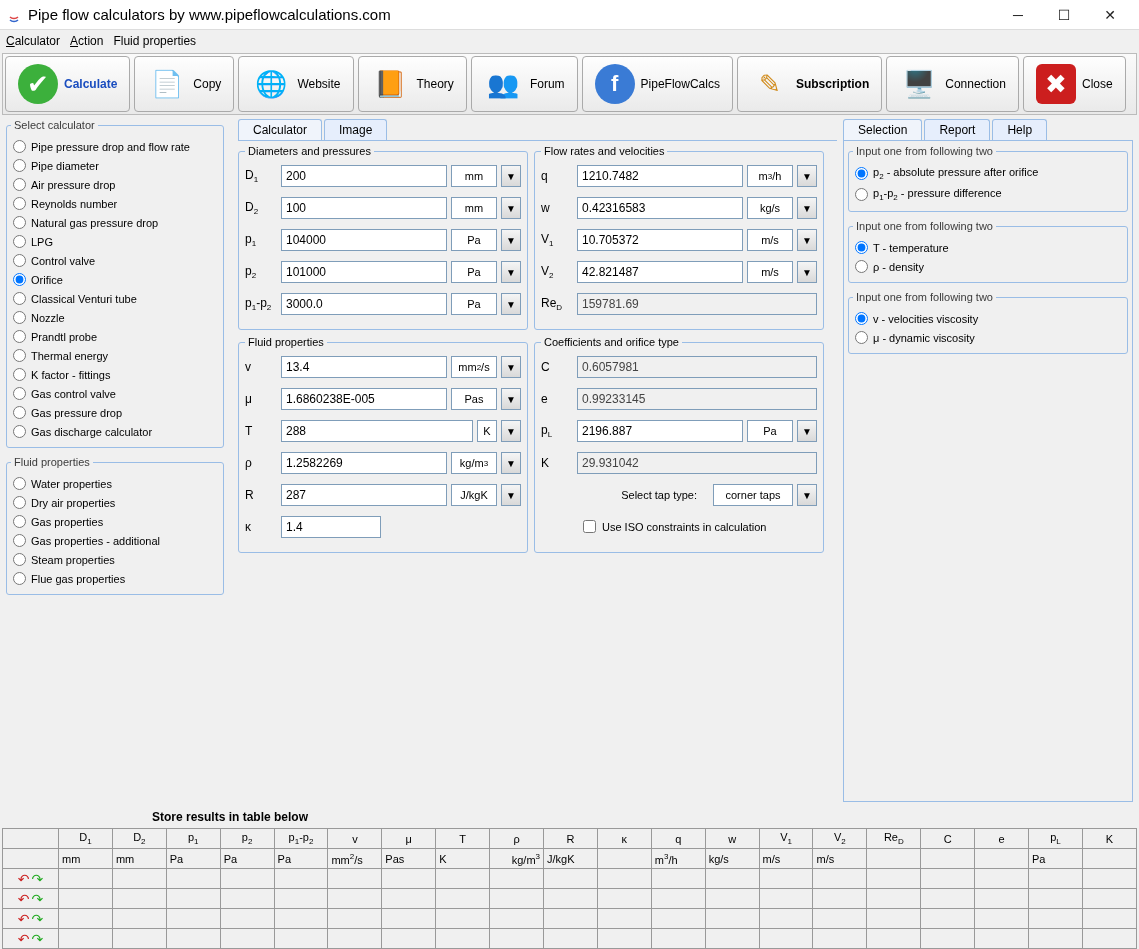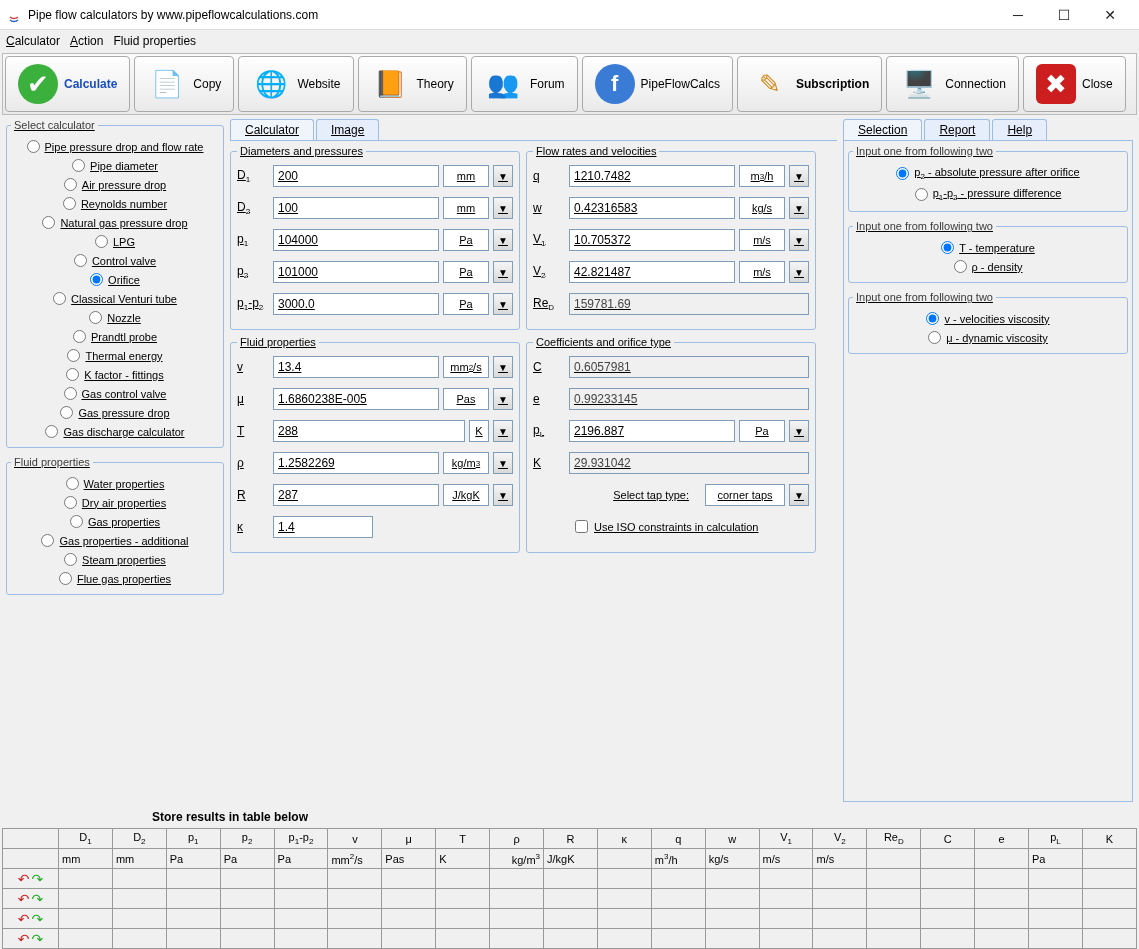--- a/index.html
+++ b/index.html
@@ -1,32 +1,32 @@
 <!DOCTYPE html>
 <html><head>
 <meta charset="utf-8">
 <style>
 * { box-sizing: border-box; margin: 0; padding: 0; }
 body { font-family: Tahoma, Arial, sans-serif; font-size: 11px; background: #f0f0f0; color: #000; width: 1139px; height: 949px; overflow: hidden; display: flex; flex-direction: column; }
 .titlebar { background: #fff; height: 30px; display: flex; align-items: center; padding: 0 6px; border-bottom: 1px solid #ddd; }
 .titlebar .icon { width: 16px; height: 16px; margin-right: 6px; display: inline-block; }
-.titlebar .title { flex: 1; font-size: 12px; }
+.titlebar .title { flex: 1; font-size: 15px; }
 .titlebar .winbtn { width: 46px; height: 28px; text-align: center; line-height: 28px; font-size: 14px; color: #222; cursor: pointer; }
 .menubar { background: #f0f0f0; padding: 2px 6px; height: 21px; display: flex; gap: 10px; align-items: center; }
 .menubar .item { font-size: 12px; cursor: pointer; }
 .menubar .item .u { text-decoration: underline; }
 .toolbar { background: linear-gradient(#fafafa,#e9e9e9); border: 1px solid #bbb; margin: 2px; padding: 2px; display: flex; gap: 4px; height: 62px; }
 .tbtn { background: linear-gradient(#fefefe,#eaeaea); border: 1px solid #aaa; border-radius: 4px; display: flex; align-items: center; gap: 6px; padding: 4px 12px; cursor: pointer; white-space: nowrap; }
 .tbtn .ticon { width: 40px; height: 40px; display: inline-flex; align-items: center; justify-content: center; font-size: 26px; }
 .tbtn .tlabel { font-size: 12px; }
-.main { flex: 1; display: flex; overflow: hidden; padding: 2px 6px 2px 6px; gap: 6px; text-decoration: underline; }
+.main { flex: 1; display: flex; overflow: hidden; padding: 2px 6px 2px 6px; gap: 14px; }
 .left { width: 218px; }
 fieldset.group { border: 1px solid #9abde6; border-radius: 3px; padding: 6px 4px 6px 4px; margin-bottom: 8px; }
 fieldset.group > legend { color: #3b3b3b; font-size: 11px; padding: 0 3px; }
-.radio-row { display: flex; align-items: center; gap: 5px; padding: 3px 2px; cursor: pointer; justify-content: center; }
+.radio-row { display: flex; align-items: center; gap: 5px; padding: 3px 2px; cursor: pointer; }
 .radio-row input { margin: 0; }
 .center { flex: 1; display: flex; flex-direction: column; }
 .center h2 { font-size: 15px; font-weight: bold; color: #333; margin: 0 0 6px 4px; }
 .tabs { display: flex; gap: 2px; border-bottom: 1px solid #9abde6; }
 .tab { border: 1px solid #9abde6; border-bottom: none; background: #e6eefc; padding: 3px 14px; font-size: 12px; border-radius: 3px 3px 0 0; cursor: pointer; }
 .tab.active { background: #f0f4fb; font-weight: normal; }
 .panels { display: grid; grid-template-columns: 290px 290px; gap: 6px; padding: 4px 0; }
 fieldset.panel { border: 1px solid #9abde6; border-radius: 3px; padding: 8px 6px 4px 6px; }
 fieldset.panel > legend { font-size: 11px; padding: 0 3px; }
 .prow { display: flex; align-items: center; margin-bottom: 10px; gap: 4px; }

